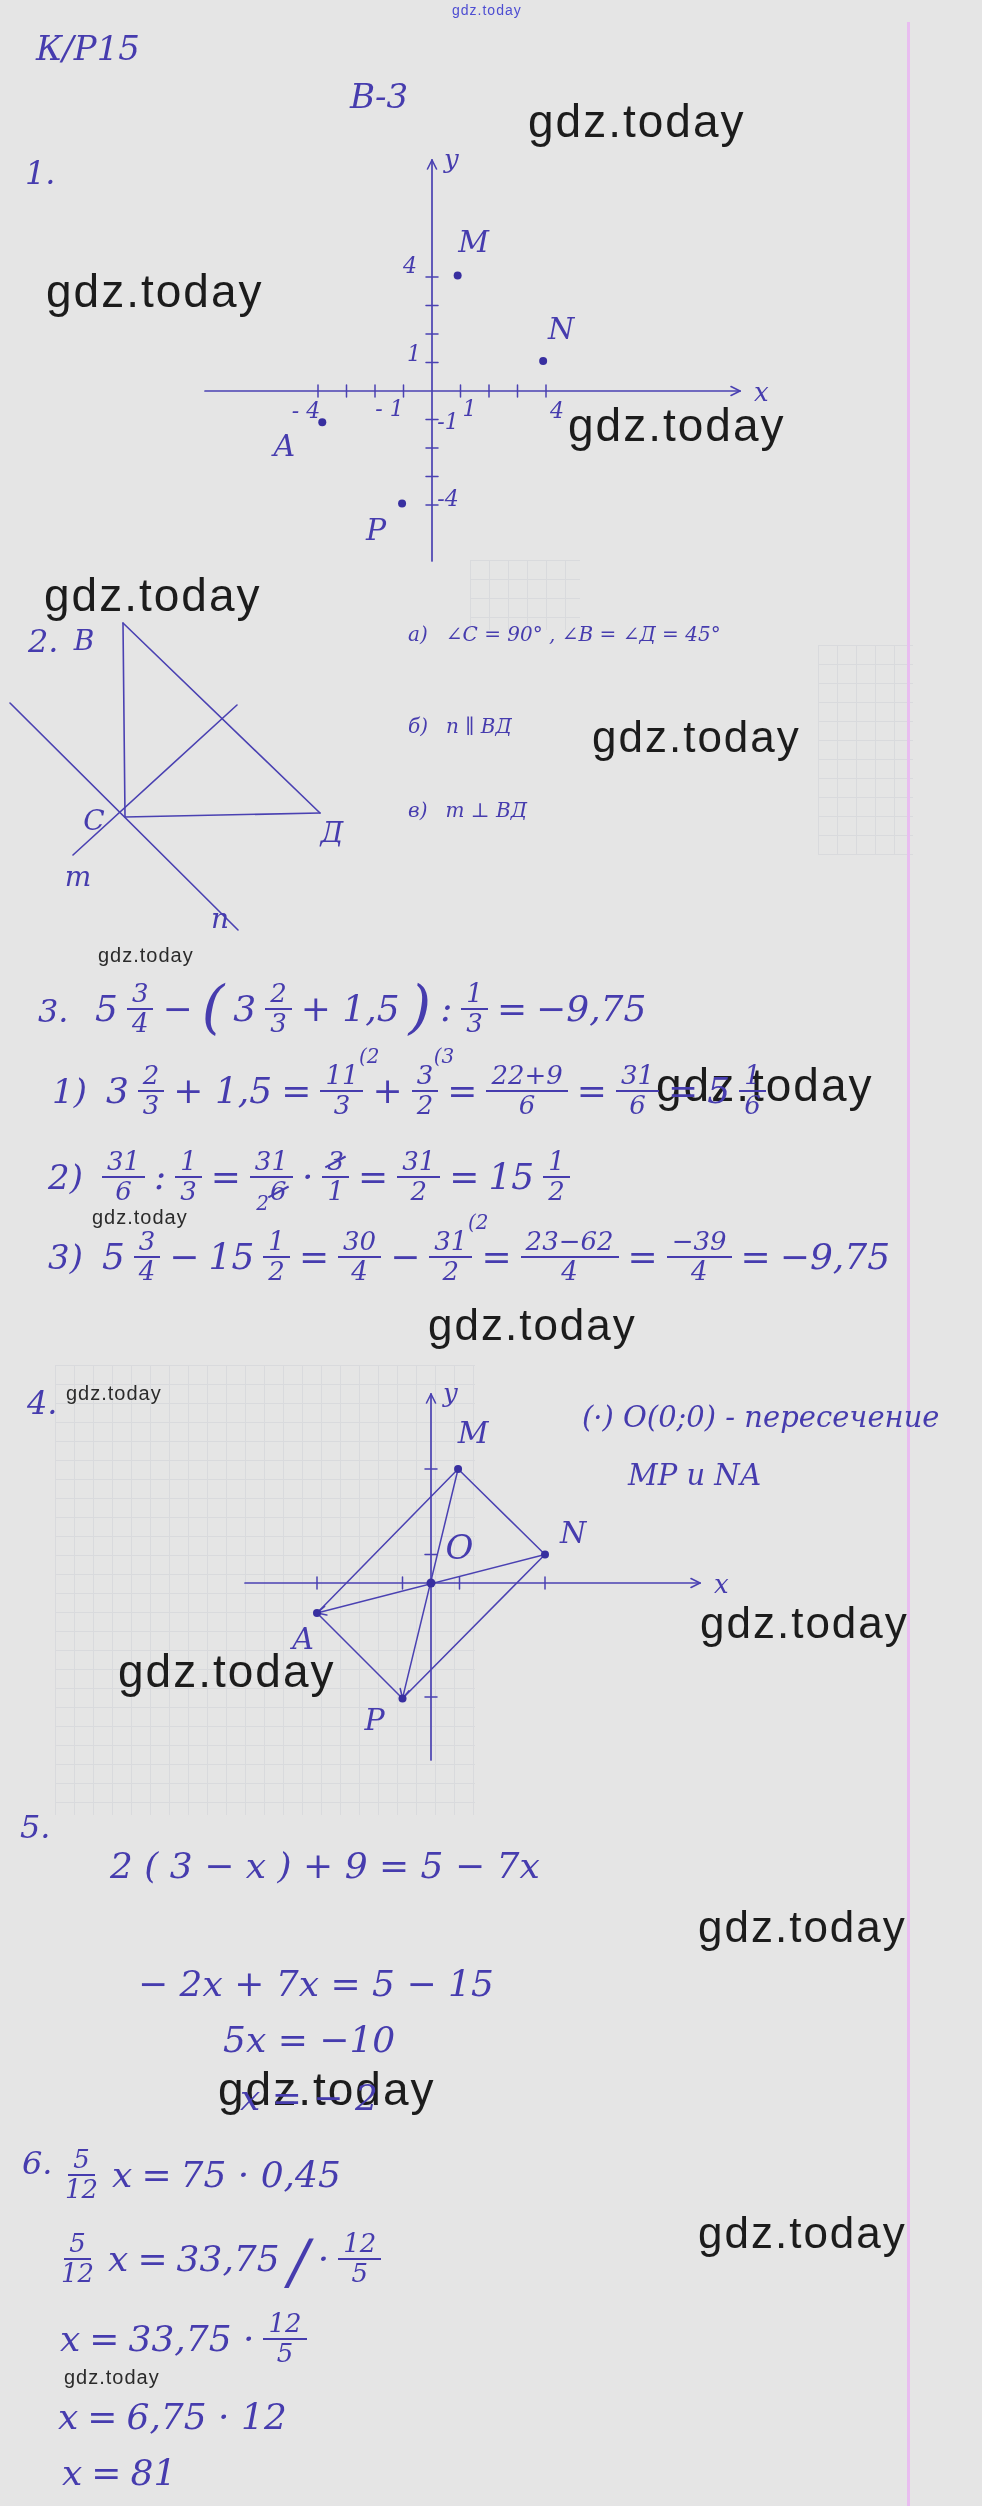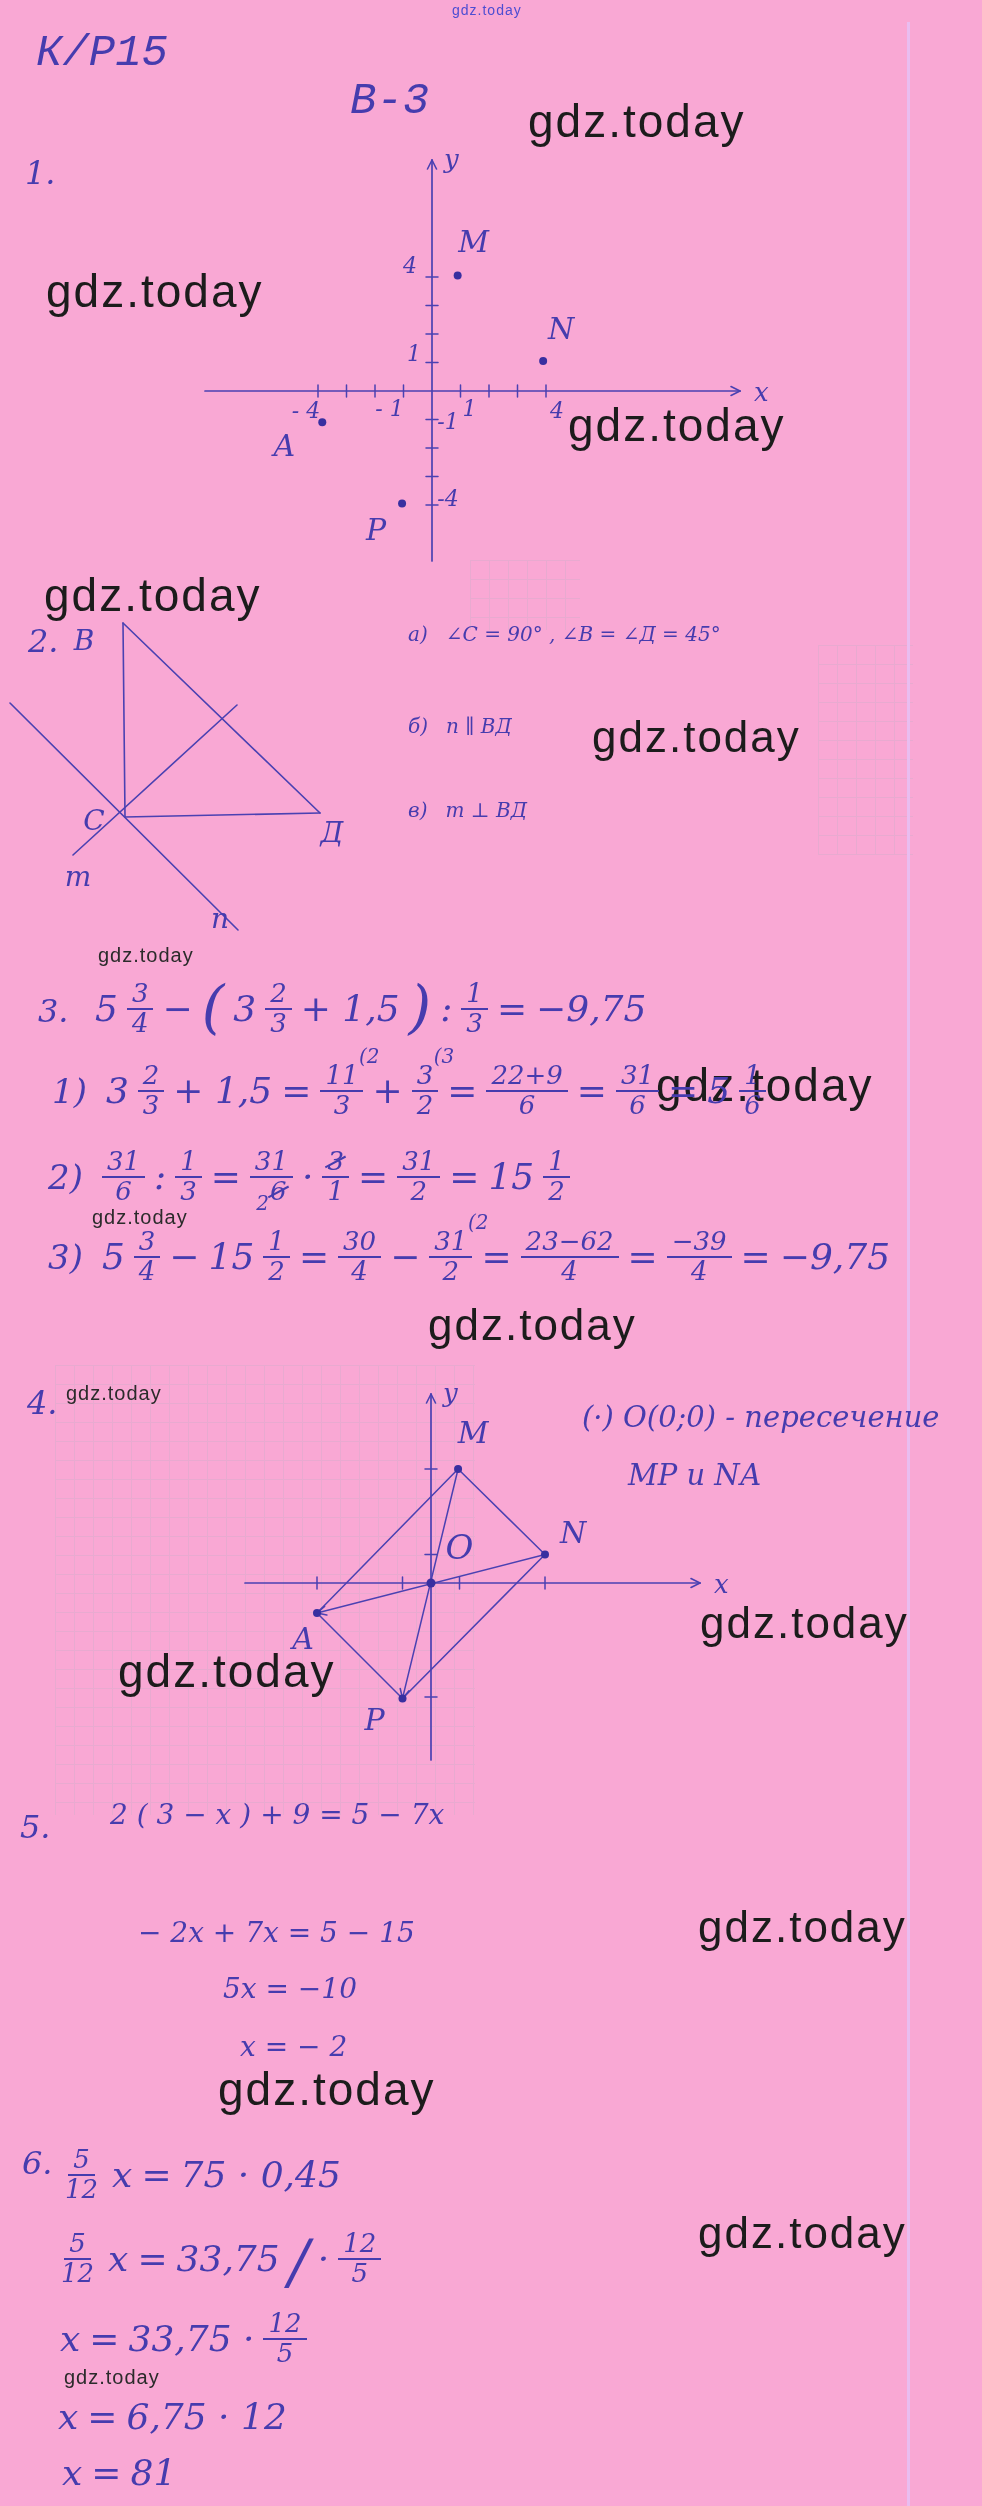--- a/index.html
+++ b/index.html
@@ -1,17 +1,17 @@
 <!DOCTYPE html>
 <html><head>
 <meta charset="utf-8">
 <style>
   html,body{margin:0;padding:0;background:#ffffff;}
   .page{
-    position:relative;width:982px;height:2506px;background:#f9a8d4;overflow:hidden;
+    position:relative;width:982px;height:2506px;background:#e5e5e5;overflow:hidden;
     font-family:"DejaVu Serif", serif;
   }
   
   .grid-patch{
     position:absolute;
     background-image:linear-gradient(#aab2c2 1px, transparent 1px),
                      linear-gradient(90deg,#aab2c2 1px, transparent 1px);
     background-size:19px 19px;
     opacity:0.20;
   }
@@ -19,26 +19,26 @@
   
   .wm{
     position:absolute;font-family:"Liberation Sans", sans-serif;color:#1c1c1c;
     letter-spacing:2px;font-size:46px;white-space:nowrap;
   }
   .wm.mid{font-size:44px;}
   .wm.small{font-size:20px;letter-spacing:1px;color:#2b2b2b;}
   .wm.blue{font-size:14px;letter-spacing:1px;color:#4d4dd2;}
   
   .hw{position:absolute;color:#463cae;font-style:italic;white-space:nowrap;}
-  .hw-title{font-size:44px;font-family:Liberation Mono, monospace;}
+  .hw-title{font-size:34px;}
   .pnum{font-size:32px;}
   .stmt{font-size:20px;}
   .stmt .key{margin-right:18px;}
   .note{font-size:29px;}
-  .p5line{font-size:28px;}
+  .p5line{font-size:36px;margin-top:47px;}
   
   .mline{position:absolute;display:flex;align-items:center;gap:9px;color:#463cae;font-style:italic;font-size:36px;white-space:nowrap;}
   .mline .lab{margin-right:10px;font-size:34px;}
   .tok{display:inline-block;}
   .tok.paren{font-size:58px;font-weight:300;line-height:0;transform:translateY(-2px);}
   .tok.big{font-size:60px;font-weight:300;line-height:0;transform:translateY(2px);}
   .frac{display:inline-flex;flex-direction:column;align-items:center;vertical-align:middle;line-height:1.05;position:relative;}
   .frac .num,.frac .den{font-size:26px;padding:0 5px;display:flex;align-items:flex-end;}
   .frac .num{border-bottom:2px solid currentColor;padding-bottom:1px;}
   .frac .sup{position:absolute;right:-16px;top:-16px;font-size:20px;}

